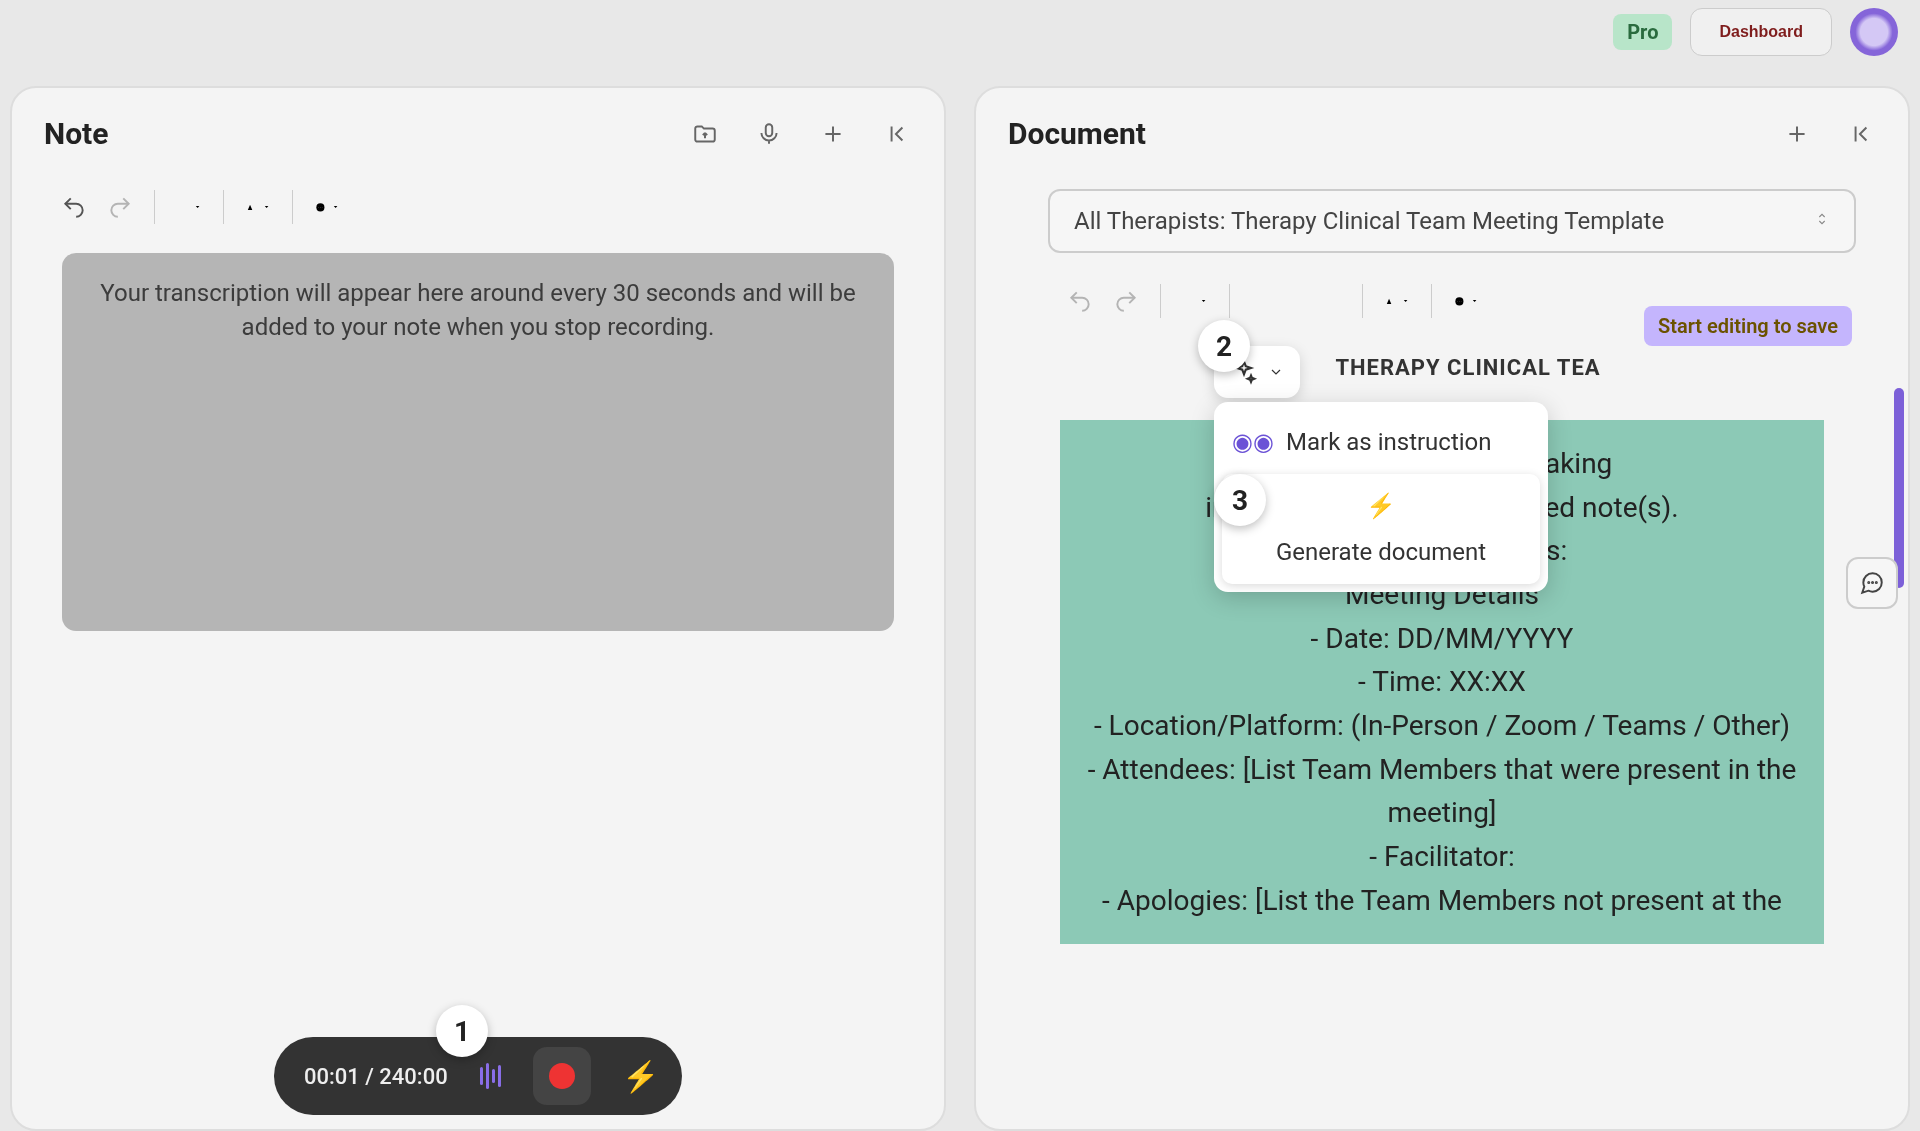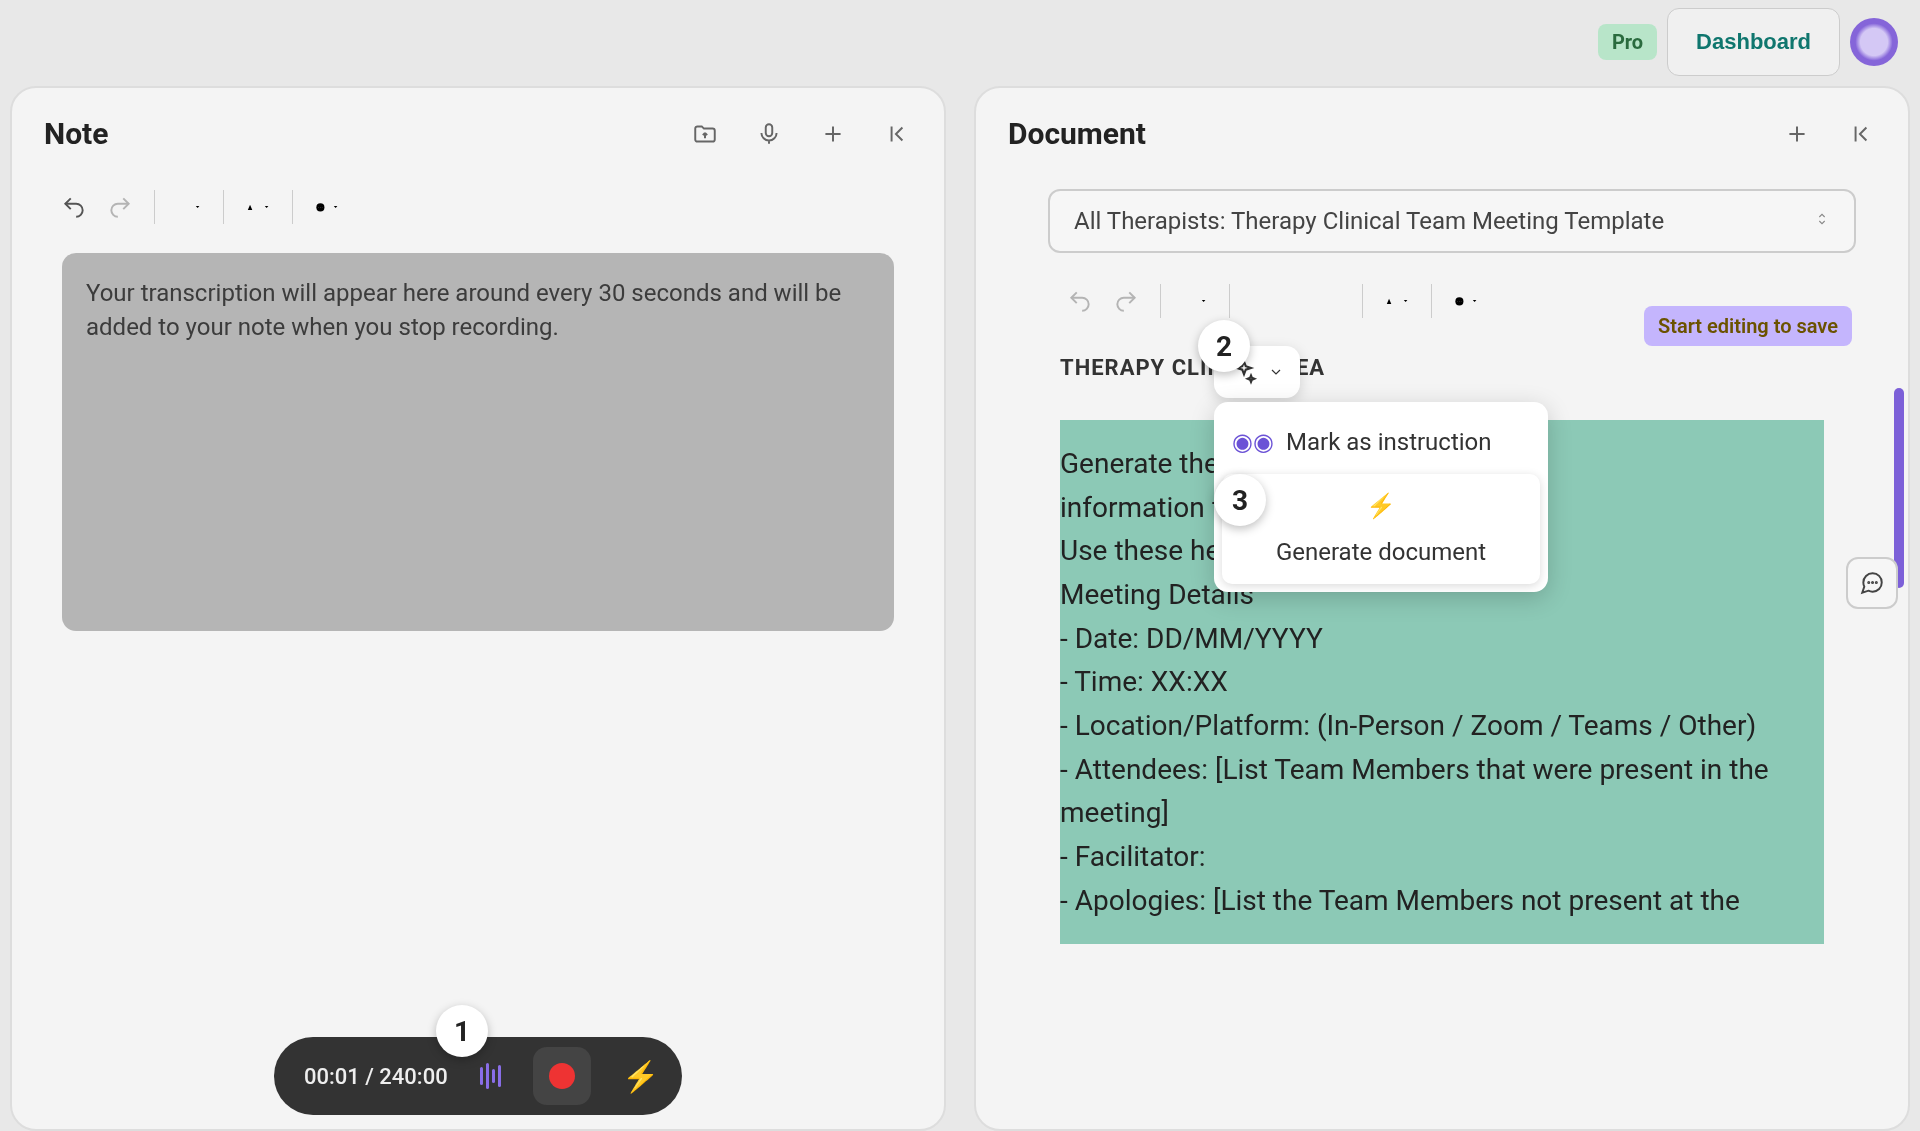--- a/index.html
+++ b/index.html
@@ -10,39 +10,39 @@
     height: 1131px;
     overflow: hidden;
     position: relative;
   }
   .header {
     position: absolute;
     top: 0;
     right: 8px;
     display: flex;
     align-items: center;
-    gap: 10px;
+    gap: 18px;
     padding: 8px 14px;
   }
   .pro-badge {
     background: #b8e5c9;
     color: #2a6b3e;
     padding: 6px 14px;
     border-radius: 8px;
     font-size: 20px;
     font-weight: 700;
   }
   .dashboard-btn {
     background: #f0f0f0;
     border: 1px solid #ccc;
     border-radius: 12px;
-    padding: 20px 28px;
-    font-size: 22px;
+    padding: 14px 28px;
+    font-size: 16px;
     font-weight: 600;
-    color: #0f766e;
+    color: #7f1d1d;
     cursor: pointer;
   }
   .avatar {
     width: 48px;
     height: 48px;
     border-radius: 50%;
     background: radial-gradient(circle at center, #d4c8f5 40%, #8565d9 55%);
   }
   .panels {
     display: flex;
@@ -54,20 +54,21 @@
     gap: 28px;
   }
   .panel {
     flex: 1;
     background: #f4f4f4;
     border: 2px solid #ddd;
     border-radius: 26px;
     padding: 28px 32px;
     position: relative;
     overflow: hidden;
+    text-align: center;
   }
   .panel-header {
     display: flex;
     align-items: center;
     justify-content: space-between;
     margin-bottom: 38px;
   }
   .panel-title {
     font-size: 30px;
     font-weight: 700;

